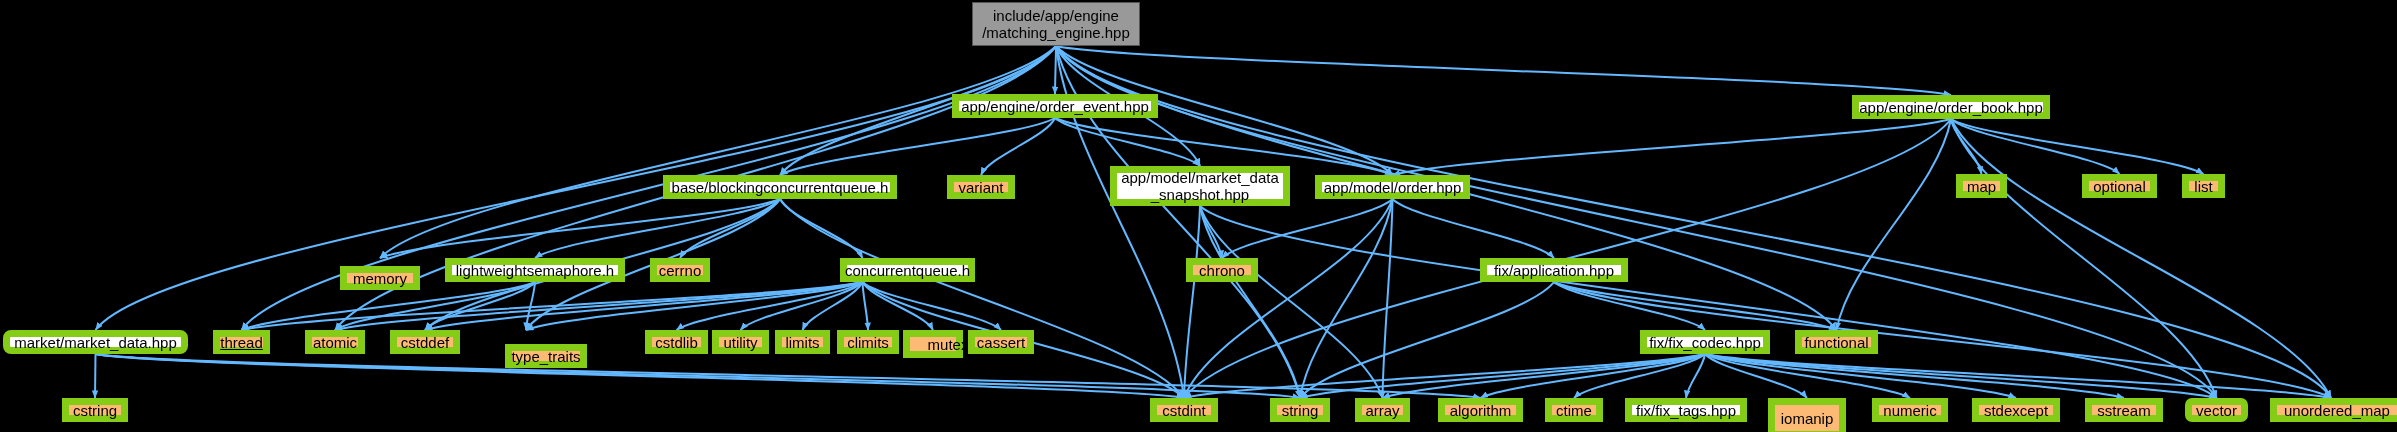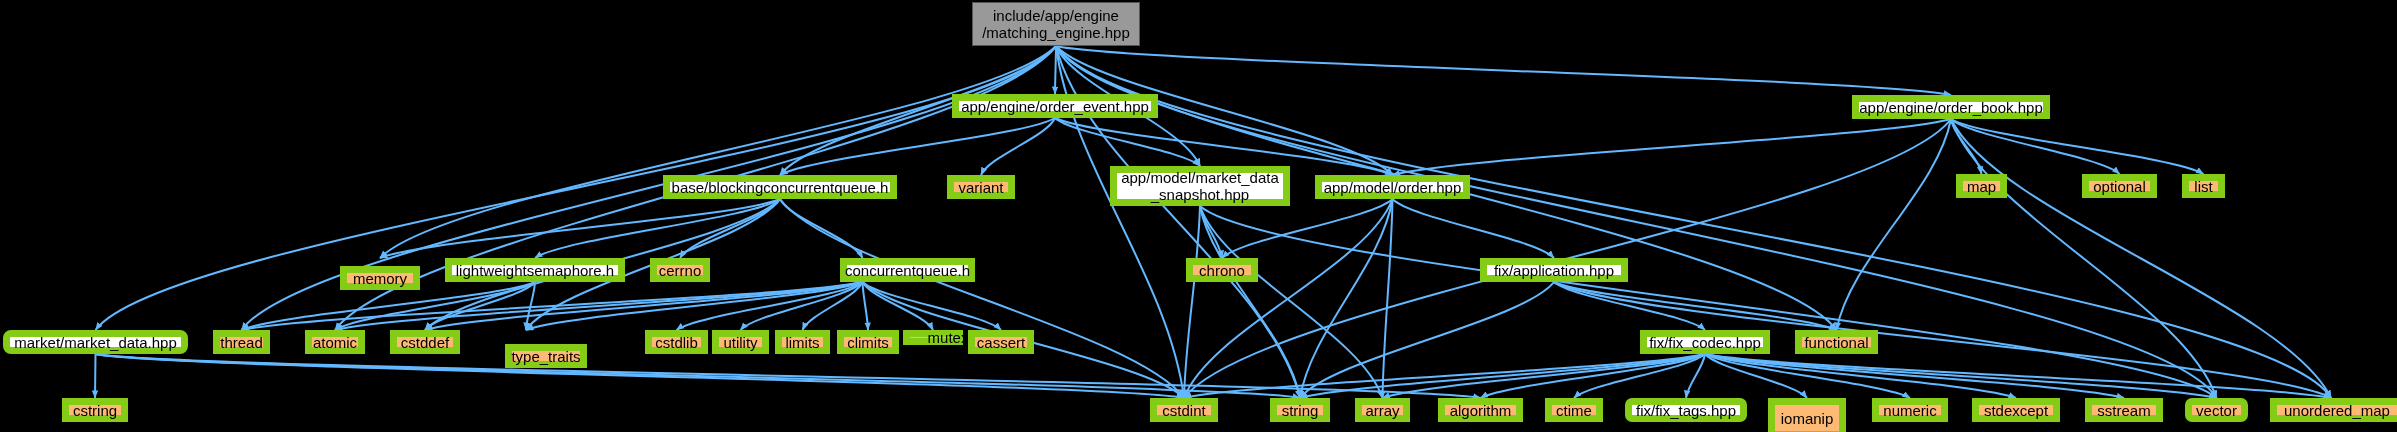--- a/index.html
+++ b/index.html
@@ -135,39 +135,39 @@
       <div class="node sys" style="left: 1956px; top: 174px; width: 51px; height: 24px;">map</div>
       <div class="node sys" style="left: 2082px; top: 174px; width: 75px; height: 24px;">optional</div>
       <div class="node sys" style="left: 2182px; top: 174px; width: 43px; height: 24px;">list</div>
       <div class="node sys" style="left: 340px; top: 266px; width: 80px; height: 24px;">memory</div>
       <div class="node proj" style="left: 445px; top: 258px; width: 180px; height: 24px;">lightweightsemaphore.h</div>
       <div class="node sys" style="left: 650px; top: 258px; width: 60px; height: 24px;">cerrno</div>
       <div class="node proj" style="left: 840px; top: 258px; width: 135px; height: 24px;">concurrentqueue.h</div>
       <div class="node sys" style="left: 1186px; top: 258px; width: 72px; height: 24px;">chrono</div>
       <div class="node proj" style="left: 1480px; top: 258px; width: 148px; height: 24px;">fix/application.hpp</div>
       <div class="node proj" style="left: 3px; top: 330px; width: 185px; height: 24px; border-radius: 8px;">market/market_data.hpp</div>
-      <div class="node sys" style="left: 213px; top: 330px; width: 57px; height: 24px;">thread</div>
+      <div class="node sys" style="left: 213px; top: 330px; width: 57px; height: 24px; text-decoration: underline;">thread</div>
       <div class="node sys" style="left: 305px; top: 330px; width: 60px; height: 24px;">atomic</div>
       <div class="node sys" style="left: 390px; top: 330px; width: 70px; height: 24px;">cstddef</div>
       <div class="node sys" style="left: 485px; top: 344px; width: 82px; height: 24px; margin-left: 20px;">type_traits</div>
       <div class="node sys" style="left: 645px; top: 330px; width: 63px; height: 24px;">cstdlib</div>
       <div class="node sys" style="left: 712px; top: 330px; width: 57px; height: 24px;">utility</div>
       <div class="node sys" style="left: 775px; top: 330px; width: 55px; height: 24px;">limits</div>
       <div class="node sys" style="left: 837px; top: 330px; width: 62px; height: 24px;">climits</div>
-      <div class="node sys" style="left: 903px; top: 330px; width: 60px; height: 15px; padding-left: 30px;">mutex</div>
+      <div class="node sys" style="left: 903px; top: 330px; width: 60px; height: 28px; padding-left: 30px;">mutex</div>
       <div class="node sys" style="left: 968px; top: 330px; width: 66px; height: 24px;">cassert</div>
       <div class="node proj" style="left: 1640px; top: 330px; width: 130px; height: 24px;">fix/fix_codec.hpp</div>
       <div class="node sys" style="left: 1795px; top: 330px; width: 83px; height: 24px;">functional</div>
       <div class="node sys" style="left: 62px; top: 398px; width: 66px; height: 24px;">cstring</div>
       <div class="node sys" style="left: 1150px; top: 398px; width: 68px; height: 24px;">cstdint</div>
       <div class="node sys" style="left: 1270px; top: 398px; width: 60px; height: 24px;">string</div>
       <div class="node sys" style="left: 1355px; top: 398px; width: 55px; height: 24px;">array</div>
       <div class="node sys" style="left: 1438px; top: 398px; width: 85px; height: 24px;">algorithm</div>
       <div class="node sys" style="left: 1545px; top: 398px; width: 58px; height: 24px;">ctime</div>
-      <div class="node proj" style="left: 1625px; top: 398px; width: 122px; height: 24px; border-radius: 7px;">fix/fix_tags.hpp</div>
+      <div class="node proj" style="left: 1625px; top: 398px; width: 122px; height: 24px;">fix/fix_tags.hpp</div>
       <div class="node sys" style="left: 1768px; top: 398px; width: 78px; height: 40px;">iomanip</div>
       <div class="node sys" style="left: 1872px; top: 398px; width: 76px; height: 24px;">numeric</div>
       <div class="node sys" style="left: 1972px; top: 398px; width: 88px; height: 24px;">stdexcept</div>
       <div class="node sys" style="left: 2085px; top: 398px; width: 78px; height: 24px;">sstream</div>
       <div class="node sys" style="left: 2185px; top: 398px; width: 63px; height: 24px; border-radius: 7px;">vector</div>
       <div class="node sys" style="left: 2270px; top: 398px; width: 134px; height: 24px;">unordered_map</div>
     </div>
 </div>
 
 </body></html>

